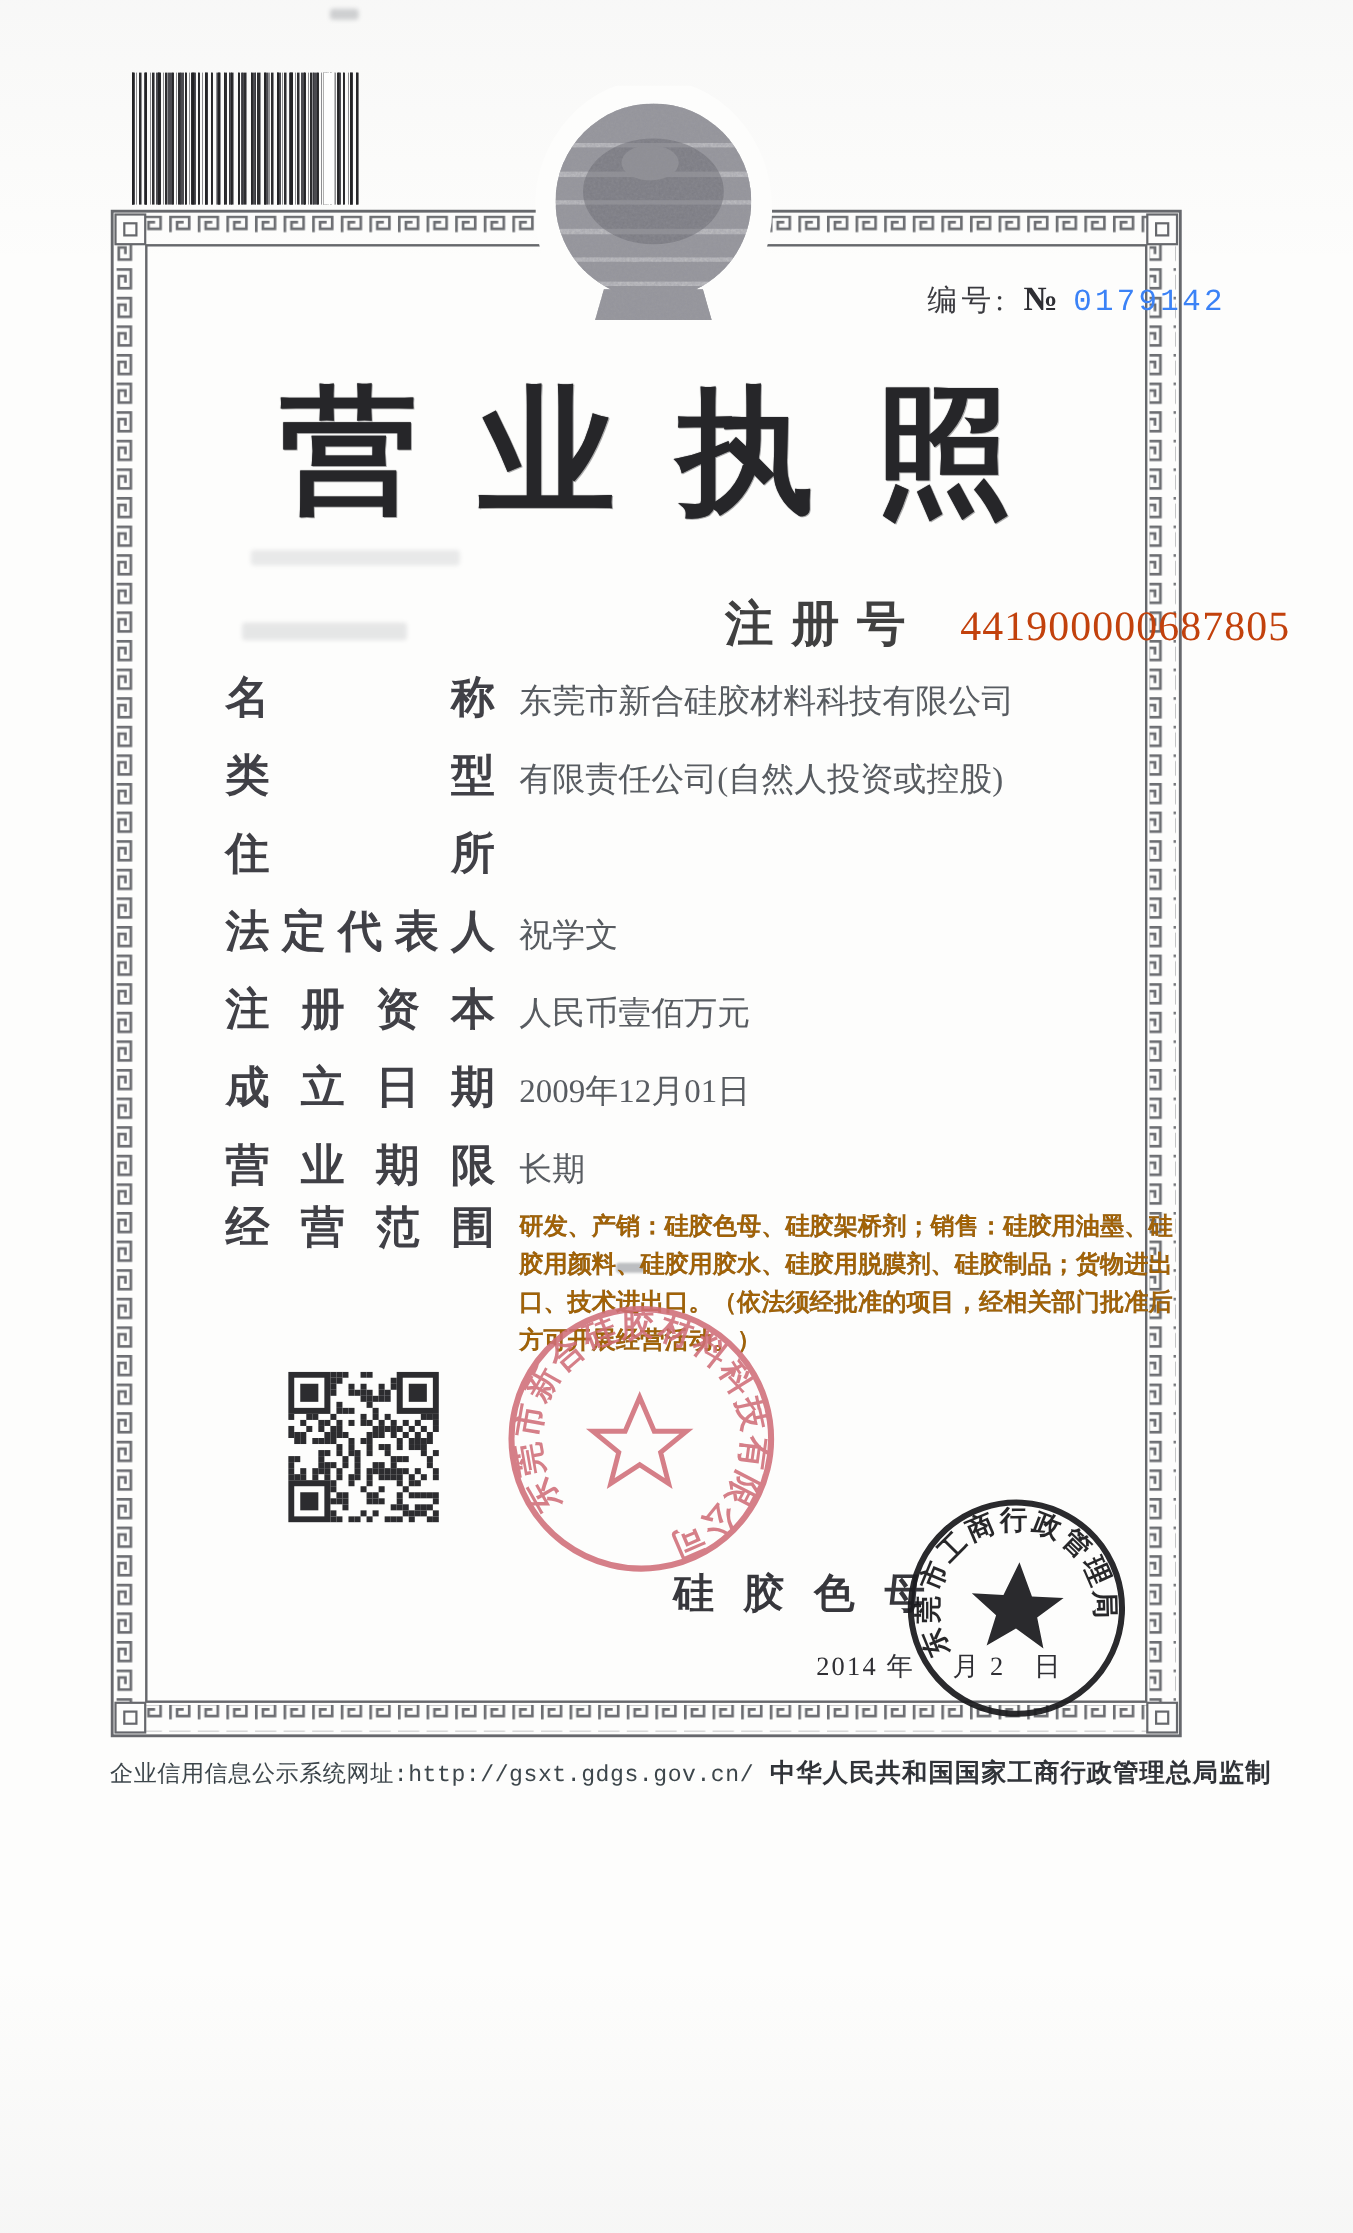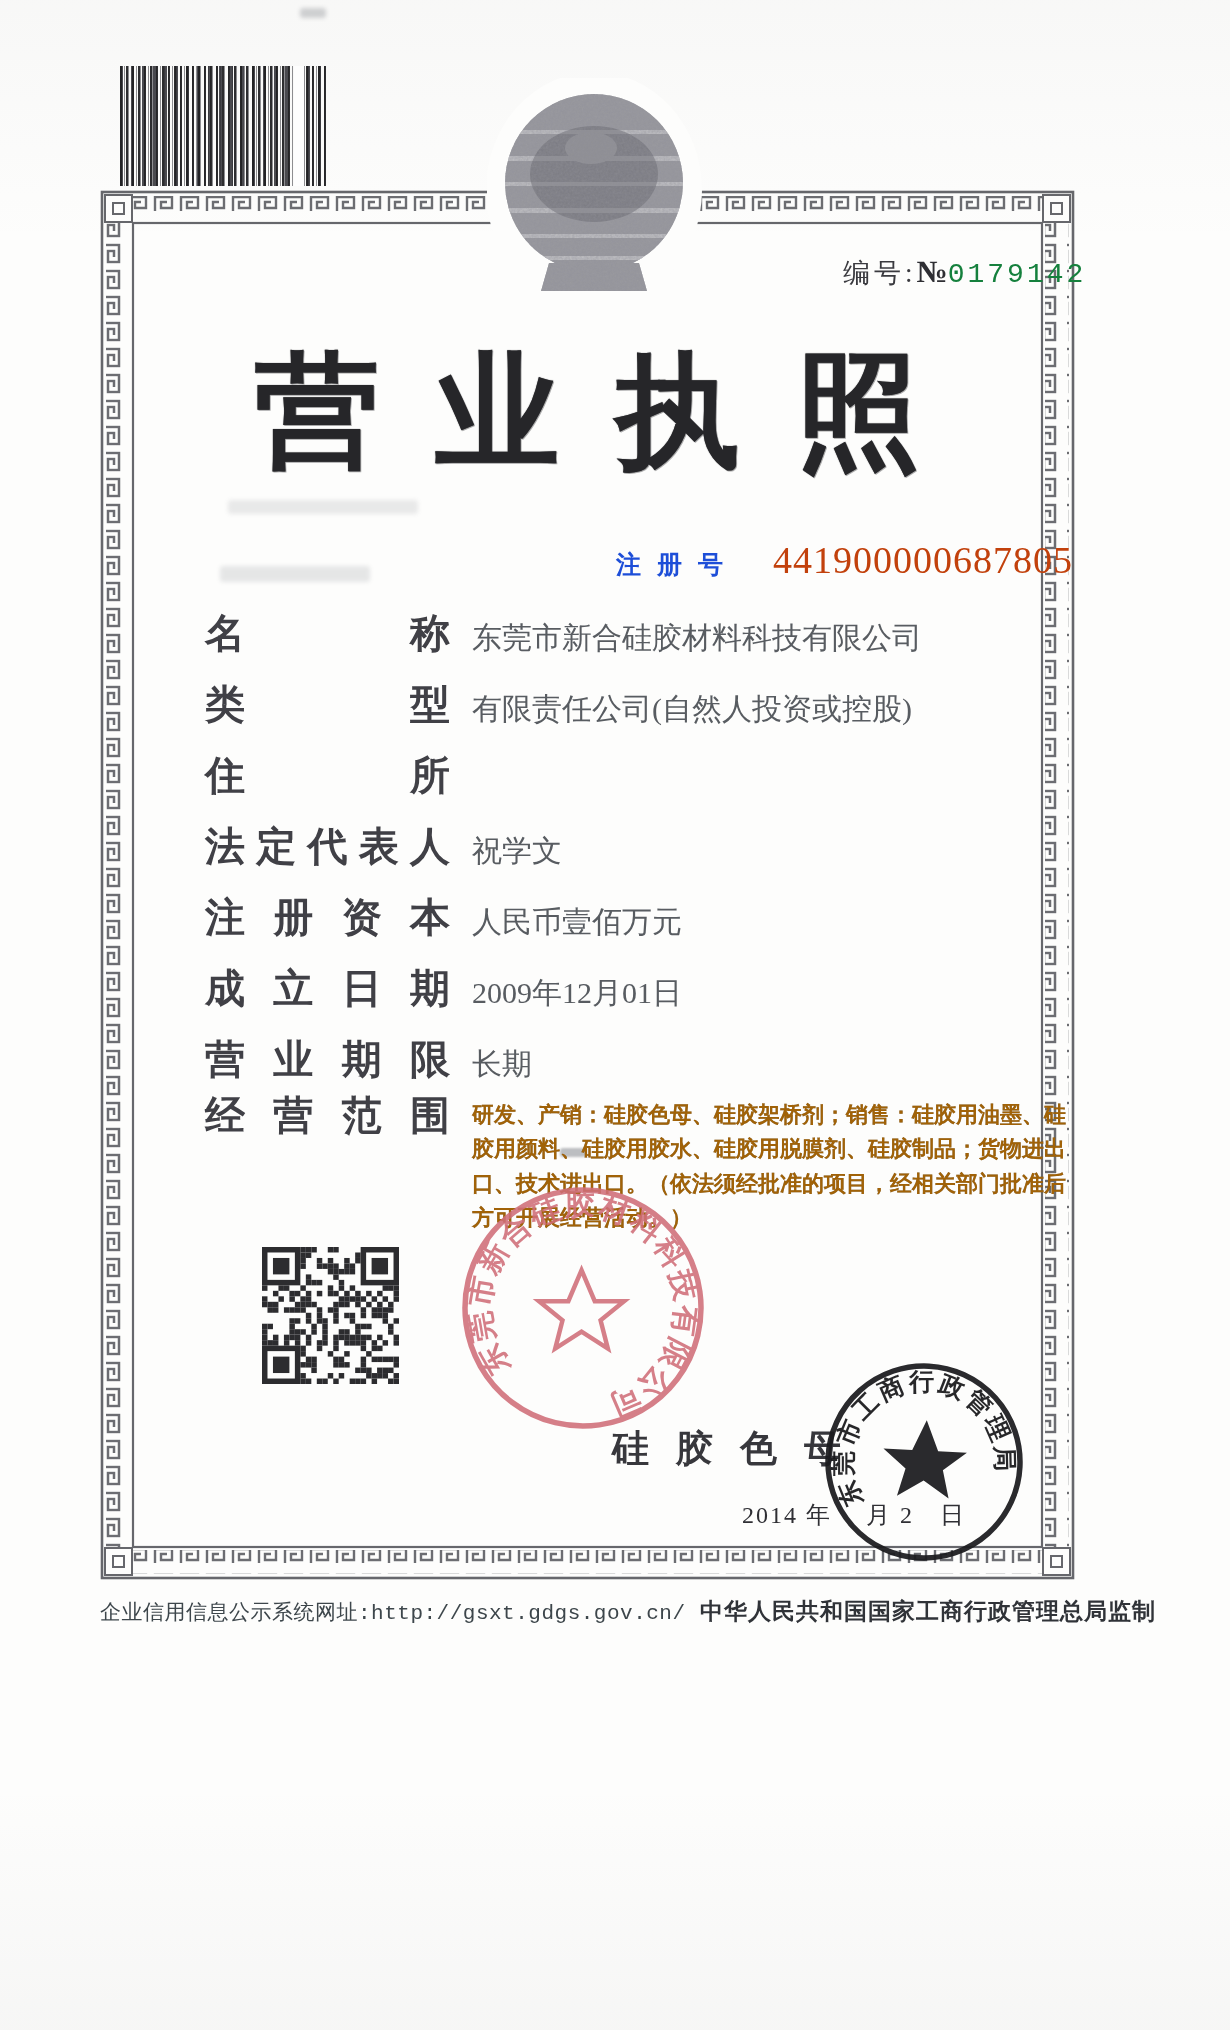--- a/index.html
+++ b/index.html
@@ -19,33 +19,33 @@
       repeating-linear-gradient(90deg,rgba(35,35,40,.85) 0 3px,rgba(255,255,255,0) 3px 11px),
       repeating-linear-gradient(90deg,rgba(60,60,66,.6) 0 1px,rgba(255,255,255,0) 1px 4px);
     filter:contrast(1.1);}
   .barcode::after{content:"";position:absolute;right:22px;top:0;width:10px;height:100%;background:#fcfcfb;}
 
   
   .frame{left:100px;top:190px;z-index:1;}
   .emblem{left:487px;top:78px;z-index:2;}
 
   
-  .serial{left:843px;top:254px;z-index:3;display:flex;align-items:baseline;color:#2e2e33;}
+  .serial{left:843px;top:254px;z-index:3;display:flex;align-items:baseline;gap:14px;color:#2e2e33;}
   .serial .lbl{font-size:27px;letter-spacing:4px;color:#3a3a3f;}
   .serial .pfx{font-size:31px;font-weight:bold;}
-  .serial .num{font-size:28px;letter-spacing:3px;font-family:"Liberation Mono","DejaVu Sans Mono",monospace;color:#15803d;}
+  .serial .num{font-size:28px;letter-spacing:3px;font-family:"Liberation Mono","DejaVu Sans Mono",monospace;color:#3b82f6;}
 
   
   .title{left:255px;top:336px;width:665px;height:150px;z-index:3;display:flex;justify-content:space-between;align-items:center;}
   .title span{font-family:"Liberation Sans","DejaVu Sans",sans-serif;font-weight:bold;font-size:124px;line-height:1;
     color:#262629;text-shadow:0 0 1px #3a3a3d,1px 1px 0 rgba(40,40,44,.35);filter:blur(.3px);}
 
   
   .regno{left:616px;top:538px;z-index:3;display:flex;align-items:baseline;gap:34px;}
-  .regno .lbl{font-size:25px;letter-spacing:16px;color:#1d4ed8;font-weight:bold;}
+  .regno .lbl{font-size:44px;letter-spacing:16px;color:#404040;font-weight:bold;margin-left:43px;}
   .regno .num{font-size:38px;letter-spacing:1px;color:#c2410c;}
 
   
   .fields{left:205px;top:612px;width:865px;z-index:3;}
   .row{display:flex;align-items:flex-start;min-height:71px;}
   .row.short{min-height:56px;}
   .row .label{width:245px;flex:0 0 245px;display:flex;justify-content:space-between;
     font-size:40px;font-weight:bold;color:#404046;line-height:1.1;filter:blur(.2px);}
   .row .value{margin-left:22px;padding-top:7px;font-size:30px;color:#585c61;line-height:1.25;}
   .row.scope .value{font-size:22px;line-height:1.56;width:606px;color:#a16207;font-weight:bold;

